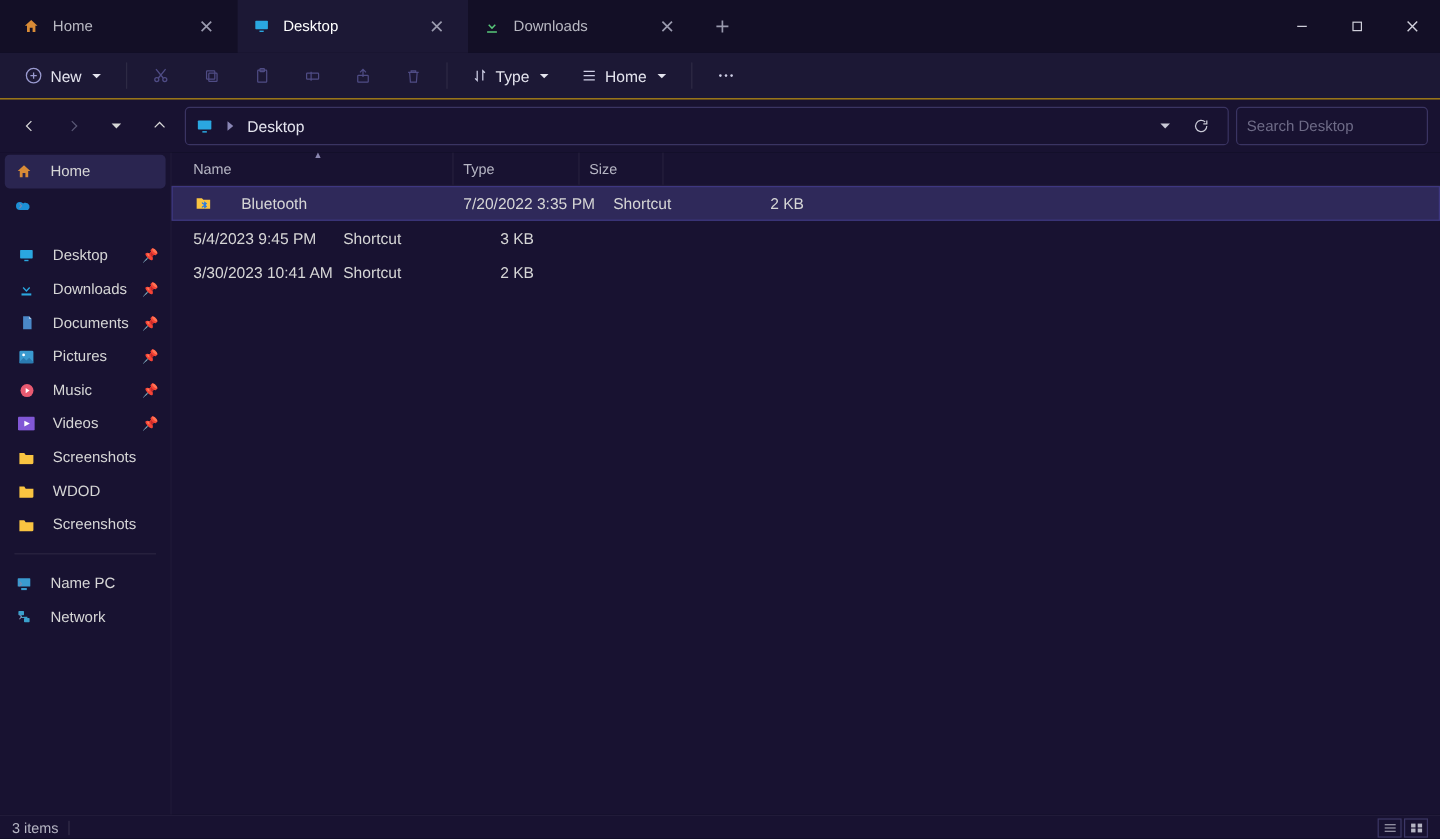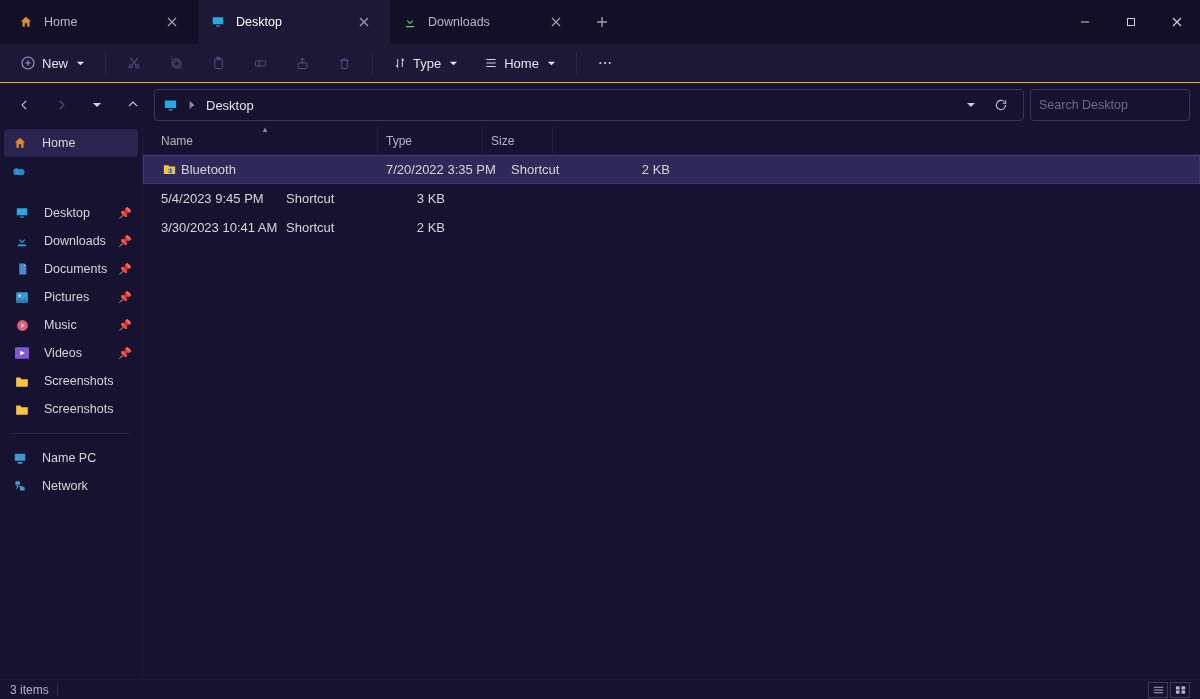--- a/index.html
+++ b/index.html
@@ -58,21 +58,21 @@
     .cols { height:28px; display:flex; align-items:center; color:#b6b6c4; font-size:12px; border-bottom:1px solid rgba(255,255,255,0.04); padding-left:10px;}
     .col { padding: 0 8px; border-right:1px solid rgba(255,255,255,0.06); height:100%; display:flex; align-items:center; position:relative; }
     .col .sort-ind { position:absolute; top:-3px; left:50%; transform:translateX(-50%); font-size:9px; color:#8a86b0; }
     .c-name { width: 225px; }
     .c-date { width: 125px; }
     .c-type { width: 105px; }
     .c-size { width: 70px; justify-content: flex-start; }
     .rows { flex:1; }
     .row { height:29px; display:flex; align-items:center; padding-left:10px; }
     .row.sel { background:#2f295a; outline:1px solid #3e3780; outline-offset:-1px;}
-    .cell { padding: 0 8px; display:flex; align-items:center; gap:4px; white-space:nowrap; overflow:hidden; }
+    .cell { padding: 0 8px; display:flex; align-items:center; gap:24px; white-space:nowrap; overflow:hidden; }
     .cell.size { justify-content:flex-end; text-align:right; }
     .file-ic { width:16px; height:16px; flex-shrink:0; display:flex; align-items:center; justify-content:center; }
 
     
     .statusbar { height: 20px; background:#181231; border-top:1px solid rgba(255,255,255,0.04); display:flex; align-items:center; padding: 0 10px; color:#b6b6c4; font-size:12px; }
     .statusbar .sep { width:1px; height:12px; background:rgba(255,255,255,0.12); margin: 0 8px; }
     .statusbar .view-toggles { margin-left:auto; display:flex; gap:2px; }
     .vt { width:20px; height:16px; border:1px solid #3c3766; display:flex; align-items:center; justify-content:center; }
 
     svg { display:block; }
@@ -379,20 +379,28 @@
       <span>Videos</span>
       <span class="pin">📌</span>
     </div>
     <div class="side-item child">
       <span class="ic">
           <svg width="14" height="12" viewBox="0 0 24 20">
             <path fill="#f9c441" d="M2 4h7l2 3h11v11a2 2 0 01-2 2H2z"></path>
           </svg>
         </span>
       <span>Screenshots</span>
+    </div>
+    <div class="side-item child">
+      <span class="ic">
+          <svg width="14" height="12" viewBox="0 0 24 20">
+            <path fill="#f9c441" d="M2 4h7l2 3h11v11a2 2 0 01-2 2H2z"></path>
+          </svg>
+        </span>
+      <span>WDOD</span>
     </div>
     <div class="side-item child">
       <span class="ic">
           <svg width="14" height="12" viewBox="0 0 24 20">
             <path fill="#f9c441" d="M2 4h7l2 3h11v11a2 2 0 01-2 2H2z"></path>
           </svg>
         </span>
       <span>Screenshots</span>
     </div>
 

